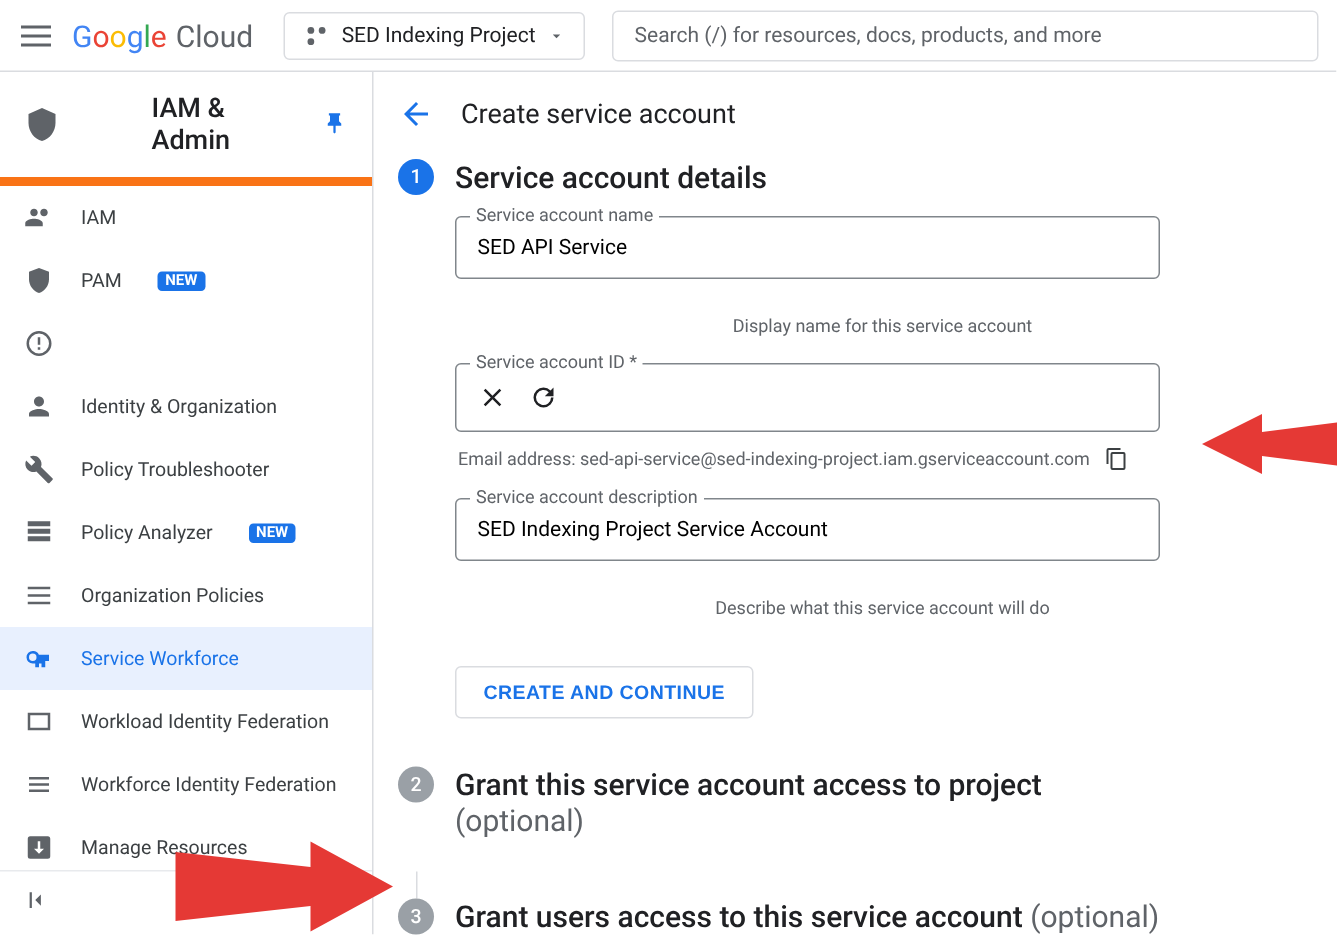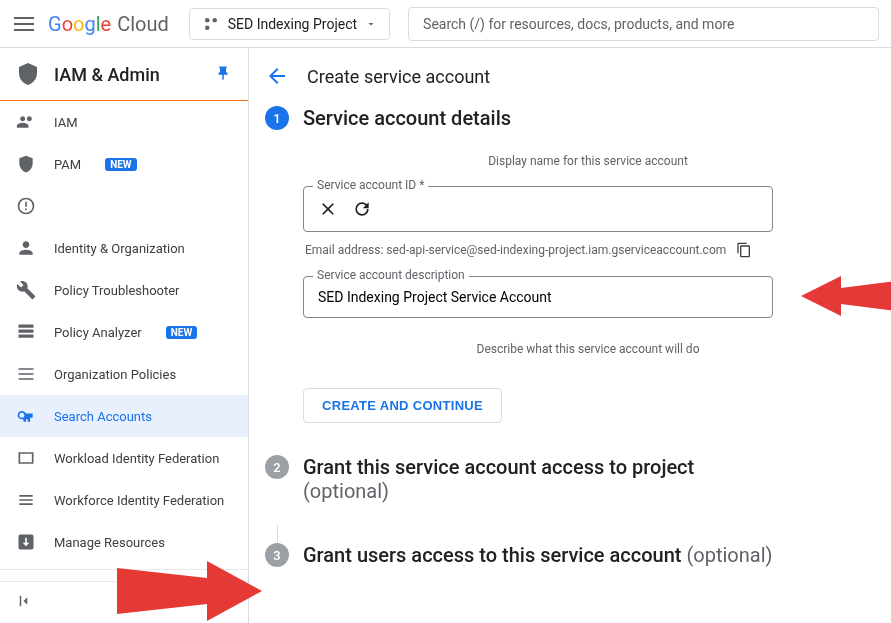--- a/index.html
+++ b/index.html
@@ -13,23 +13,23 @@
 .logo .g1 { color: #4285f4; } .logo .g2 { color: #ea4335; } .logo .g3 { color: #fbbc04; } .logo .g4 { color: #4285f4; } .logo .g5 { color: #34a853; } .logo .g6 { color: #ea4335; }
 .logo .cloud { color: #5f6368; margin-left: 4px; font-weight: 400; }
 .project-picker { display: flex; align-items: center; gap: 8px; border: 1px solid #dadce0; border-radius: 4px; padding: 6px 12px; cursor: pointer; margin-left: 8px; text-align: right; }
 .project-dots { width: 18px; height: 18px; }
 .search-box { flex: 1; border: 1px solid #dadce0; border-radius: 4px; padding: 8px 14px; color: #5f6368; margin-left: 6px; }
 
 
 .body-row { display: flex; height: calc(623px - 48px); }
 .sidebar { width: 249px; border-right: 1px solid #dadce0; display: flex; flex-direction: column; }
 .sidebar-header { display: flex; align-items: center; padding: 14px 16px; gap: 14px; }
-.sidebar-header .title { font-size: 18px; font-weight: 500; flex: 1; }
+.sidebar-header .title { font-size: 18px; font-weight: 500; flex: 1; margin-left: 47px; }
 .pin { color: #1a73e8; }
-.nav { flex: 1; overflow-y: auto; border-top: 1px solid #f97316; }
+.nav { flex: 1; overflow-y: auto; border-top: 6px solid #f97316; }
 .nav-item { display: flex; align-items: center; gap: 18px; padding: 11px 16px; cursor: pointer; color: #3c4043; font-size: 13px; }
 .nav-item.active { background: #e8f0fe; color: #1a73e8; }
 .nav-item.active .icon { color: #1a73e8; }
 .nav-item .icon { width: 20px; height: 20px; color: #5f6368; flex-shrink: 0; }
 .nav-item .label { white-space: nowrap; overflow: hidden; text-overflow: ellipsis; }
 .badge { background: #1a73e8; color: #fff; font-size: 10px; font-weight: 700; padding: 1px 5px; border-radius: 3px; margin-left: 6px; }
 .nav-divider { height: 1px; background: #e8eaed; margin: 6px 0; }
 .collapse { padding: 10px 16px; border-top: 1px solid #e8eaed; color: #5f6368; }
 
 
@@ -144,21 +144,21 @@
         <div class="nav-item">
           <svg class="icon" viewBox="0 0 24 24" fill="currentColor">
             <path d="M3 5h18v2H3zm0 6h18v2H3zm0 6h18v2H3z"></path>
           </svg>
           <span class="label">Organization Policies</span>
         </div>
         <div class="nav-item active">
           <svg class="icon" viewBox="0 0 24 24" fill="currentColor">
             <path d="M7 14a3 3 0 110-6 3 3 0 010 6zm0-8a5 5 0 00-5 5 5 5 0 005 5h2v3h3v-3h2v3h3v-5h3V9h-8.1A5 5 0 007 6z"></path>
           </svg>
-          <span class="label">Search Accounts</span>
+          <span class="label">Service Workforce</span>
         </div>
         <div class="nav-item">
           <svg class="icon" viewBox="0 0 24 24" fill="currentColor">
             <path d="M3 5h18v14H3zM5 7v10h14V7z"></path>
           </svg>
           <span class="label">Workload Identity Federation</span>
         </div>
         <div class="nav-item">
           <svg class="icon" viewBox="0 0 24 24" fill="currentColor">
             <path d="M4 6h16v2H4zm0 5h16v2H4zm0 5h16v2H4z"></path>
@@ -187,20 +187,26 @@
           <path fill="currentColor" d="M20 11H7.83l5.59-5.59L12 4l-8 8 8 8 1.41-1.41L7.83 13H20v-2z"></path>
         </svg>
       <span class="page-title">Create service account</span>
     </div>
 
     <div class="step-row">
       <div class="step-num active">1</div>
       <div class="step-content">
         <div class="step-title">Service account details</div>
 
+        <div class="field-wrap">
+          <div class="field-label">Service account name</div>
+          <div class="field-input">
+              <input value="SED API Service" style="">
+            </div>
+        </div>
         <div class="field-hint">Display name for this service account</div>
 
         <div class="field-wrap">
           <div class="field-label">Service account ID *</div>
           <div class="field-input">
             <div class="field-icons">
               <svg width="20" height="20" viewBox="0 0 24 24">
                   <path fill="#202124" d="M19 6.41L17.59 5 12 10.59 6.41 5 5 6.41 10.59 12 5 17.59 6.41 19 12 13.41 17.59 19 19 17.59 13.41 12z"></path>
                 </svg>
               <svg width="20" height="20" viewBox="0 0 24 24">

